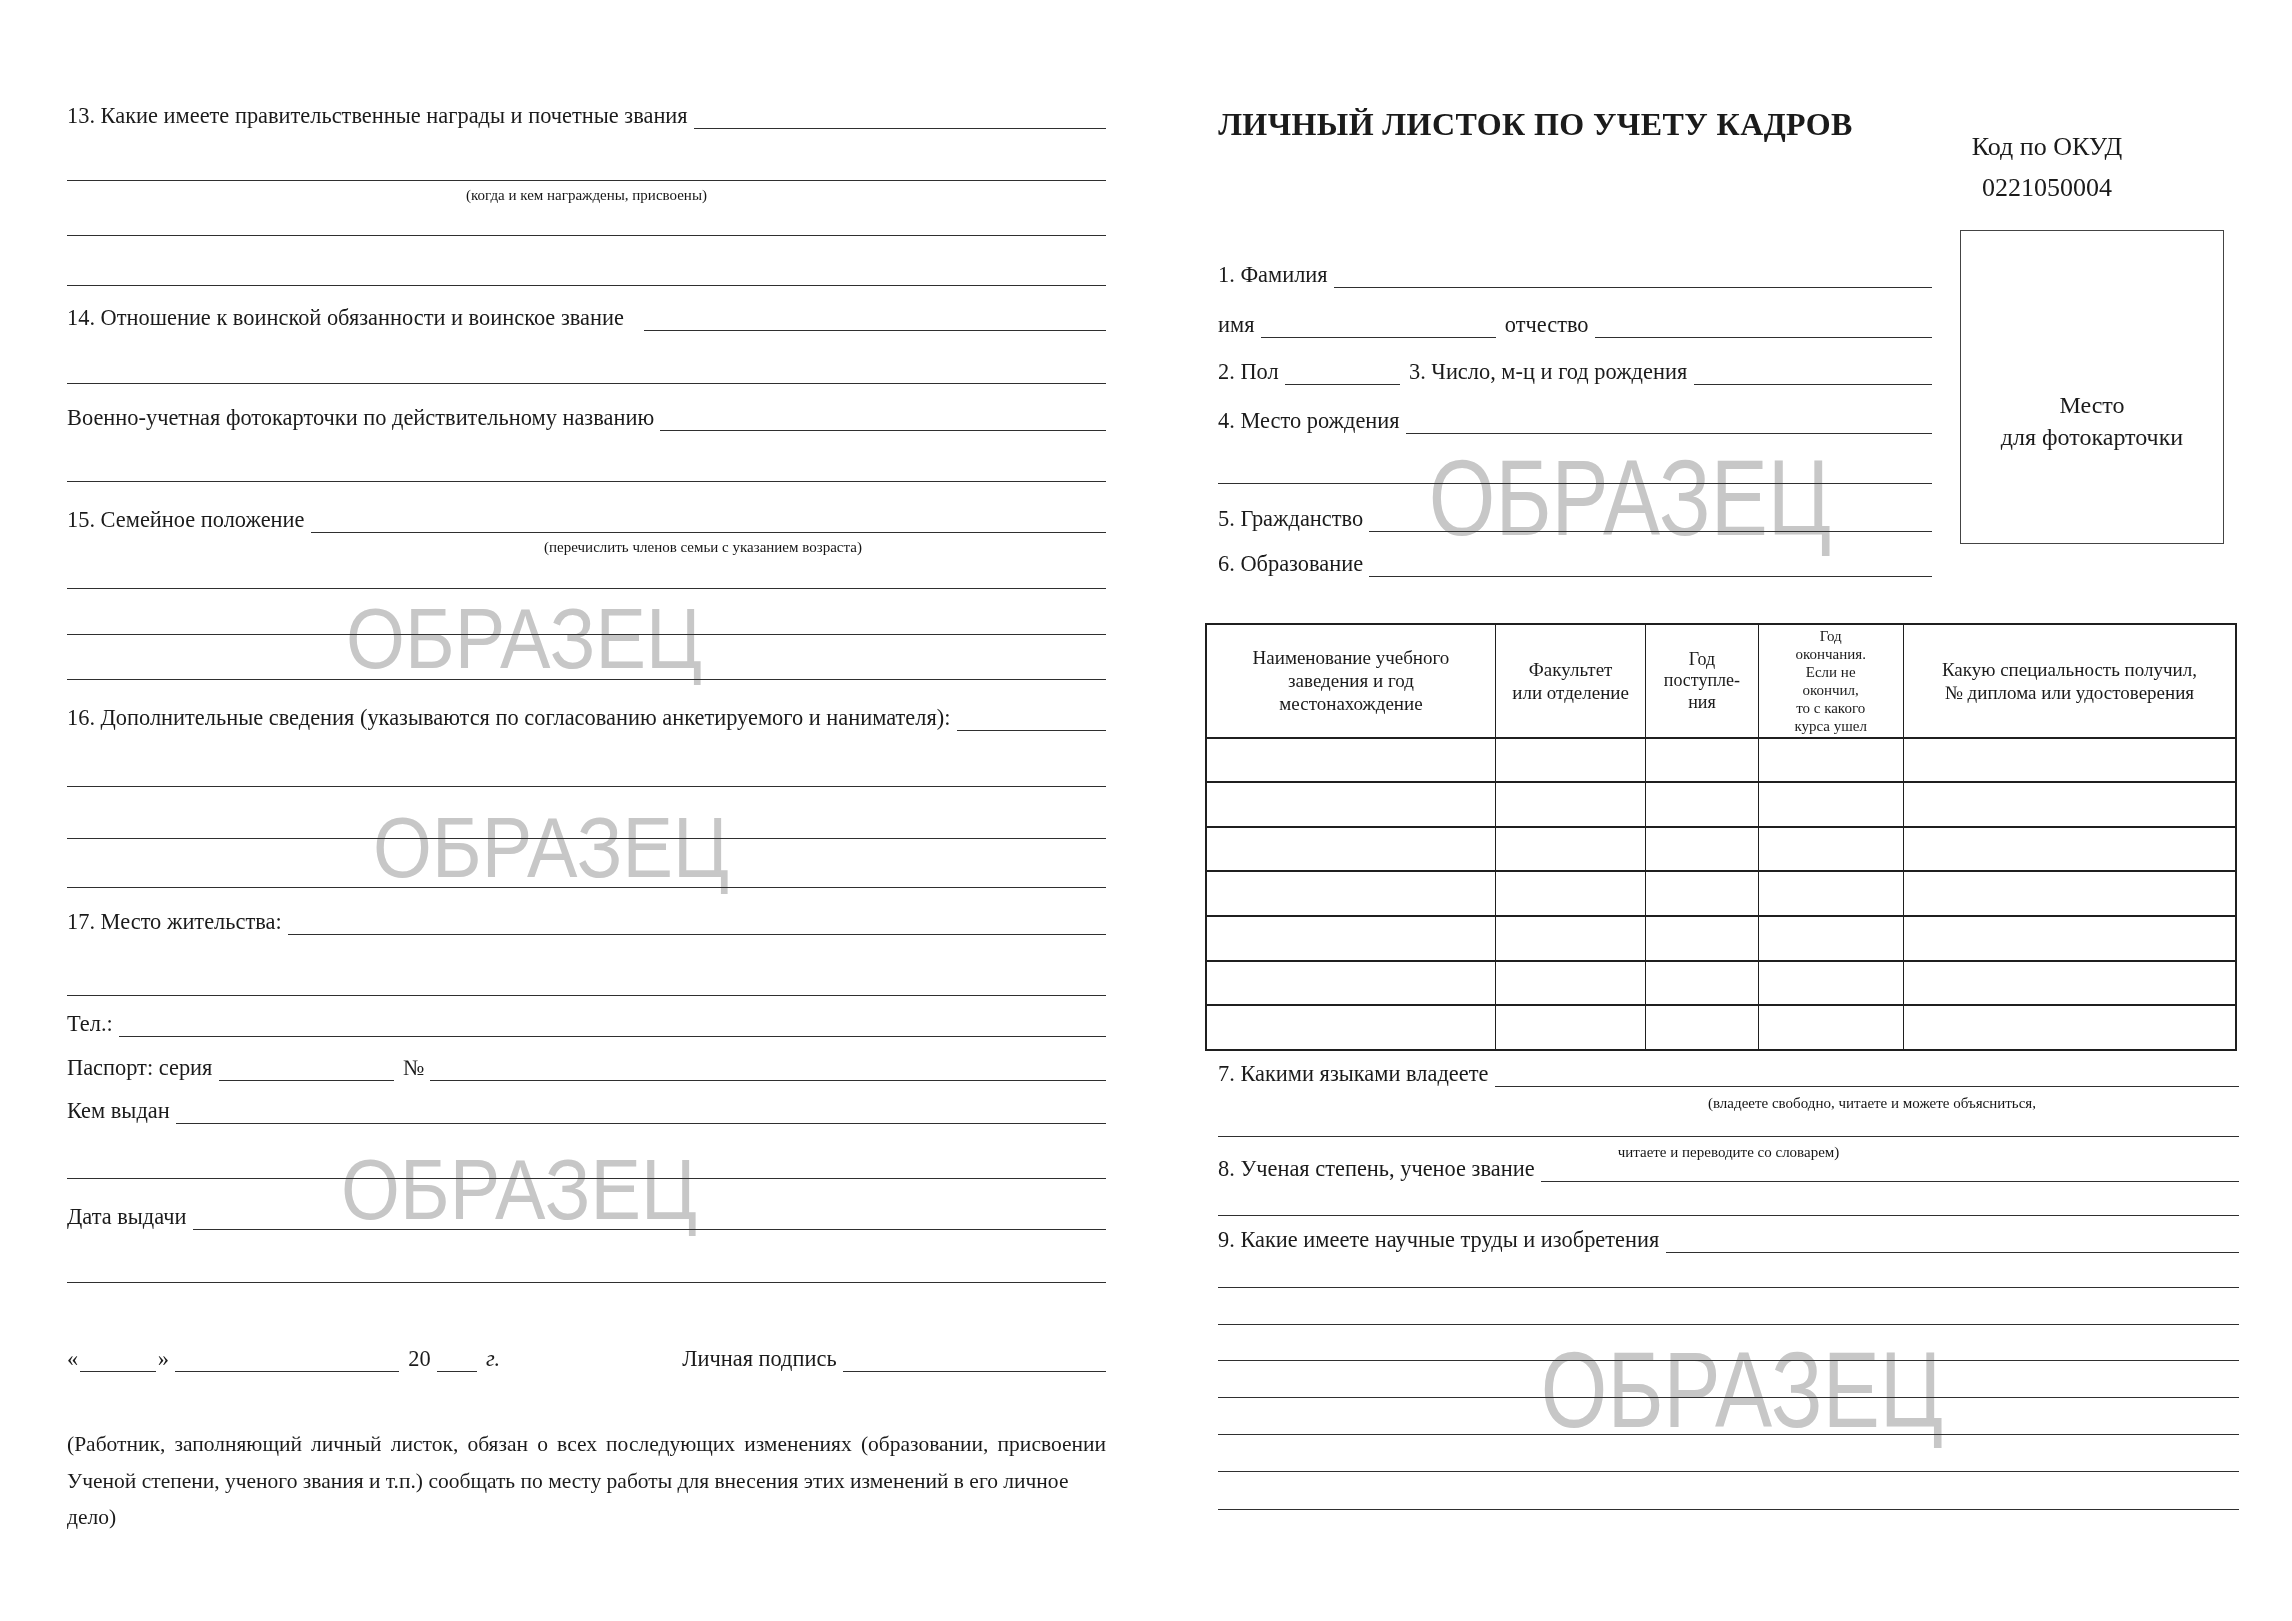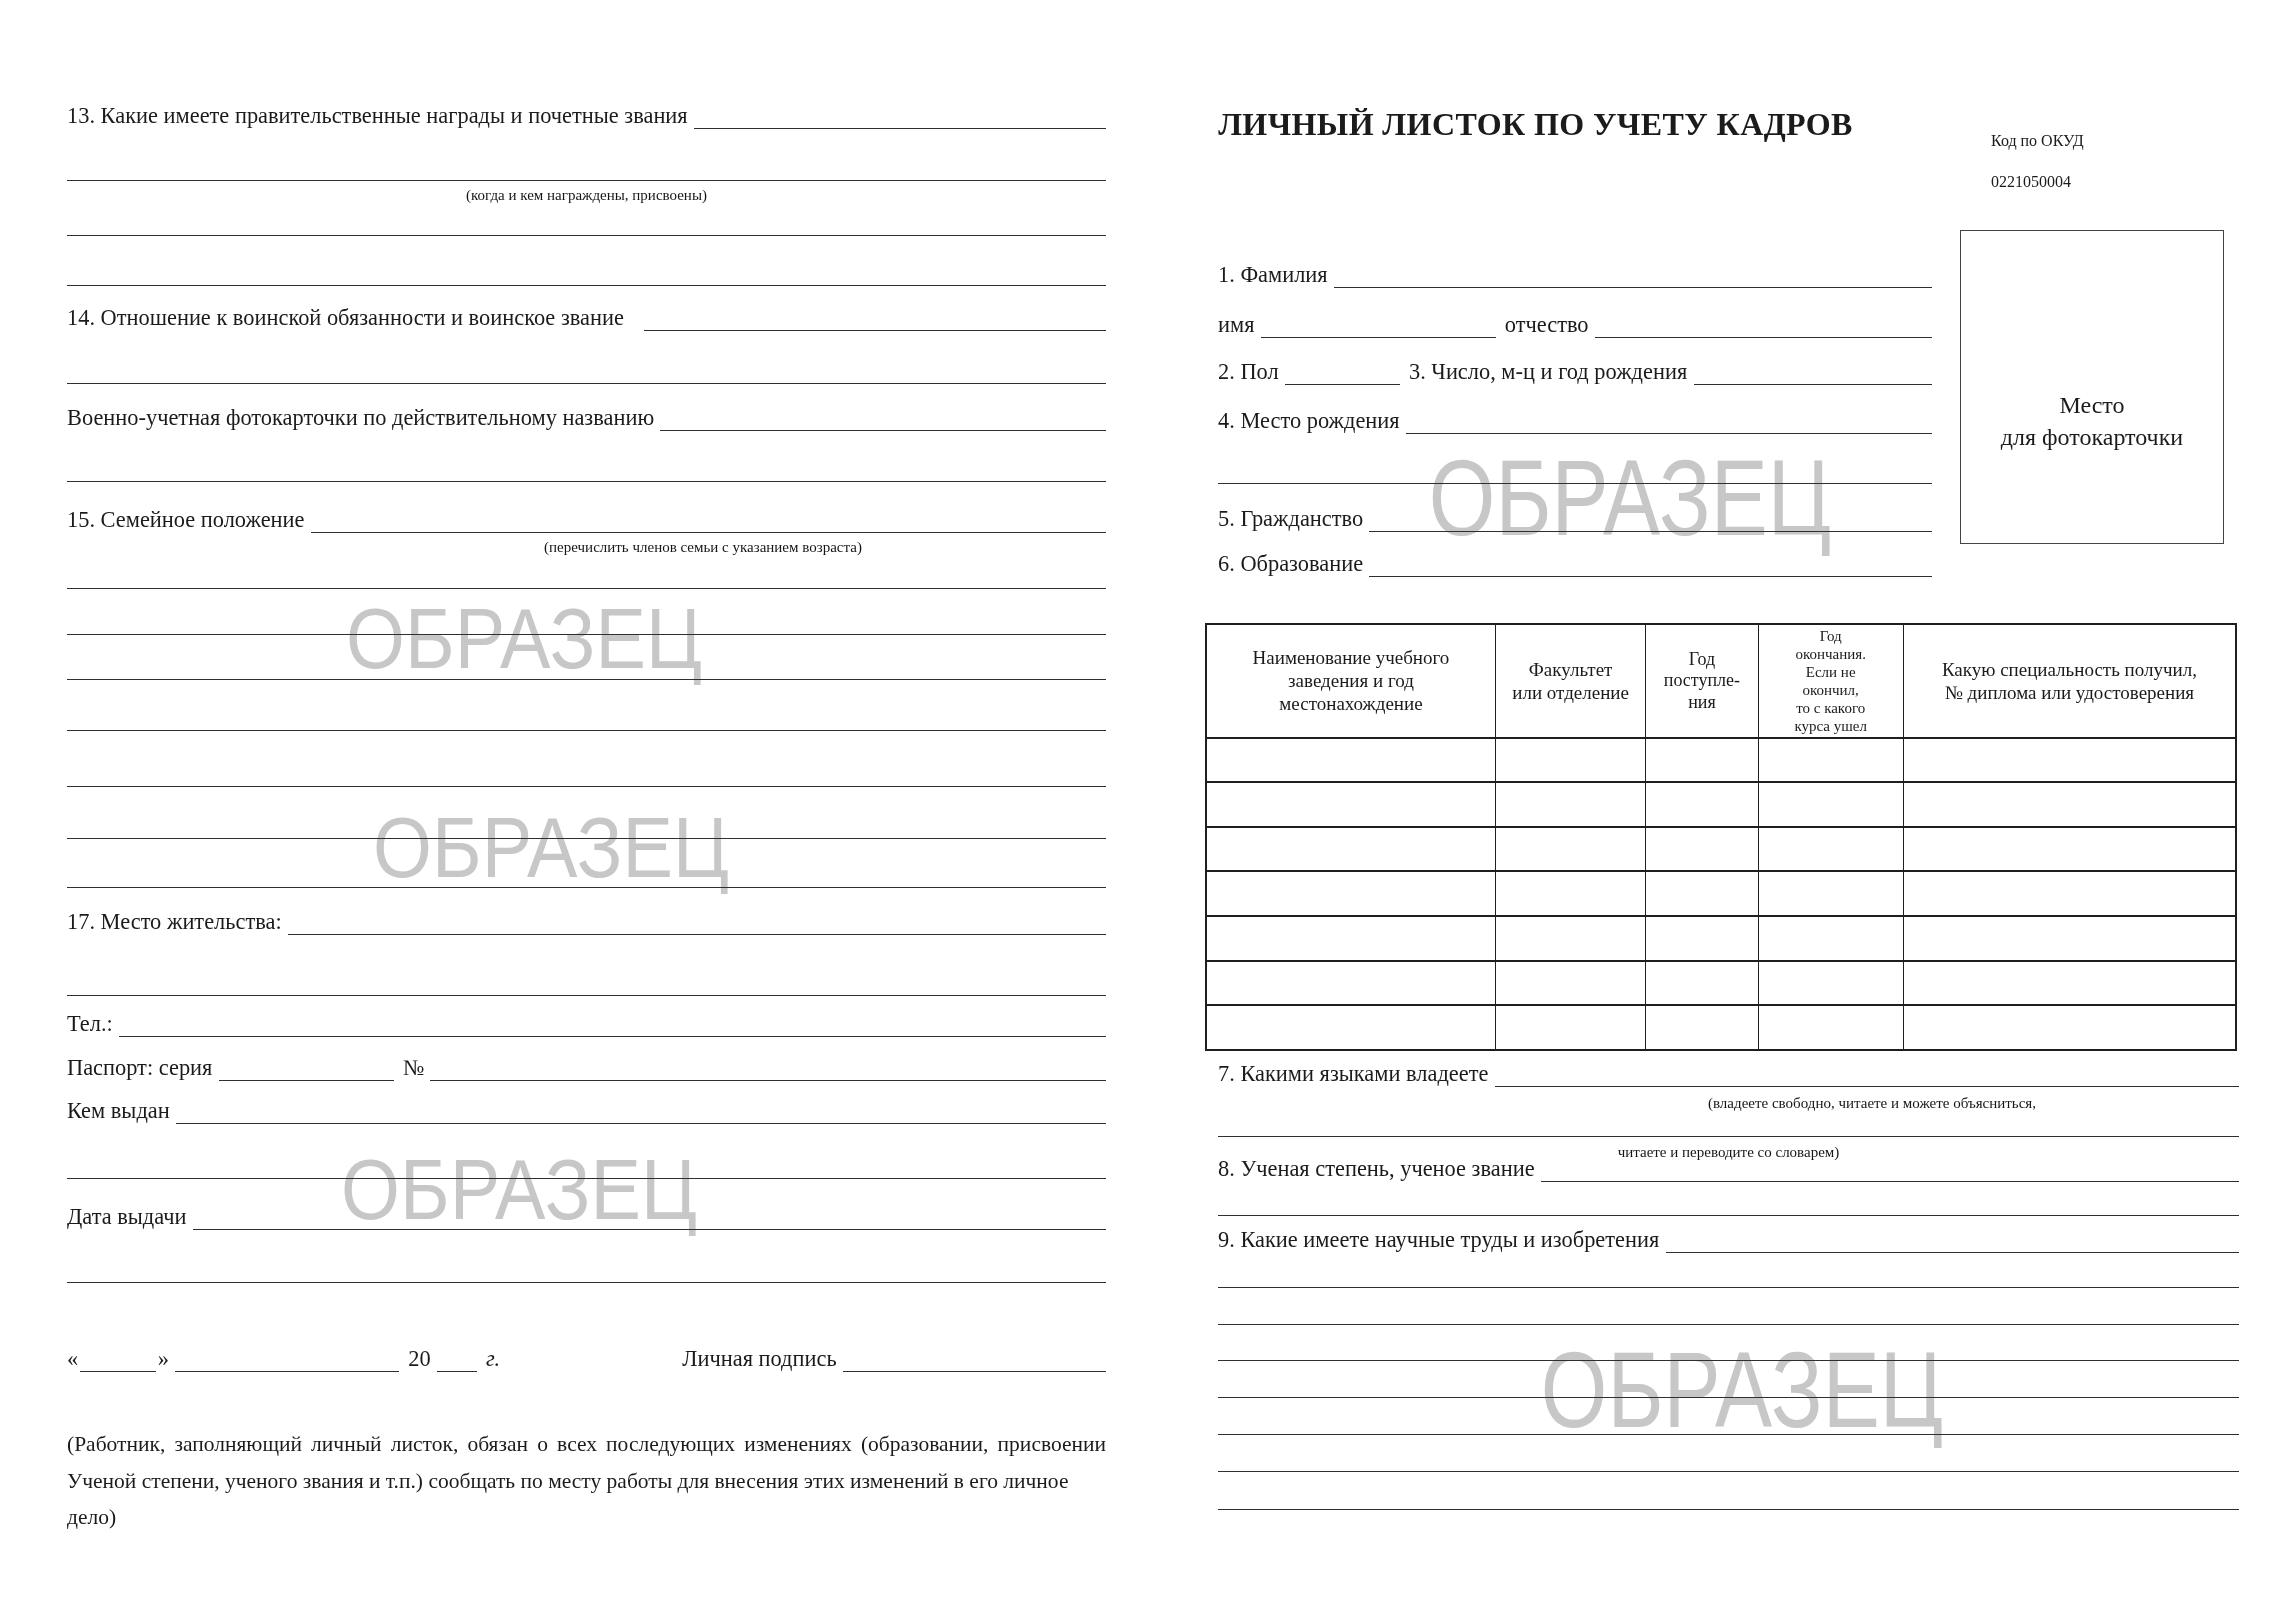--- a/index.html
+++ b/index.html
@@ -21,21 +21,21 @@
   .row .lbl{white-space:nowrap;padding-right:6.3px;text-align:center;}
   .row .lbl.tail{padding-left:9px;}
   .fill{flex:1;border-bottom:1.8px solid #2f2f2f;height:100%;min-width:18px;}
   .fill.w{flex:none;}
   .hline{position:absolute;border-top:1.8px solid #2f2f2f;height:0;}
   .hint{position:absolute;font-size:15px;line-height:18px;text-align:center;color:#161616;}
   .italic{font-style:italic;}
   
   .title{position:absolute;left:1216px;top:106px;width:639px;text-align:center;
          font-size:32px;font-weight:700;letter-spacing:0.4px;white-space:nowrap;}
-  .okud{position:absolute;left:1991px;width:224px;text-align:left;font-size:16px;}
+  .okud{position:absolute;left:1935px;width:224px;text-align:center;font-size:26px;}
   .photo-box{position:absolute;left:1960px;top:230px;width:262px;height:312px;
              border:1.8px solid #444;display:flex;align-items:center;justify-content:center;}
   .photo-box .inner{text-align:center;font-size:24px;line-height:32px;margin-top:68px;}
   
   .edu{position:absolute;left:1205px;top:623px;width:1032px;border-collapse:collapse;table-layout:fixed;}
   .edu th,.edu td{border:1.8px solid #1f1f1f;padding:1.8px 5.4px;margin-top:44px;}
   .edu th{height:107px;font-weight:400;font-size:19px;line-height:23px;vertical-align:middle;
           text-align:center;border-bottom-width:2.7px;}
   .edu th .ht{white-space:pre-line;display:block;}
   .edu th.c3 .ht{font-size:18px;line-height:21.5px;}
@@ -85,20 +85,21 @@
       <div class="row" style="left:67px;top:503px;width:1039px;">
         <span class="lbl">15. Семейное положение</span>
         <span class="fill"></span>
       </div>
       <div class="hint" style="left:300px;top:538px;width:806px;">(перечислить членов семьи с указанием возраста)</div>
       <div class="hline" style="left:67px;top:588px;width:1039px;"></div>
       <div class="hline" style="left:67px;top:634px;width:1039px;"></div>
       <div class="hline" style="left:67px;top:679px;width:1039px;"></div>
 
       <div class="row" style="left:67px;top:701px;width:1039px;">
+        <span class="lbl">16. Дополнительные сведения (указываются по согласованию анкетируемого и нанимателя):</span>
         <span class="fill"></span>
       </div>
       <div class="hline" style="left:67px;top:786px;width:1039px;"></div>
       <div class="hline" style="left:67px;top:838px;width:1039px;"></div>
       <div class="hline" style="left:67px;top:887px;width:1039px;"></div>
 
       <div class="row" style="left:67px;top:905px;width:1039px;">
         <span class="lbl">17. Место жительства:</span>
         <span class="fill"></span>
       </div>

